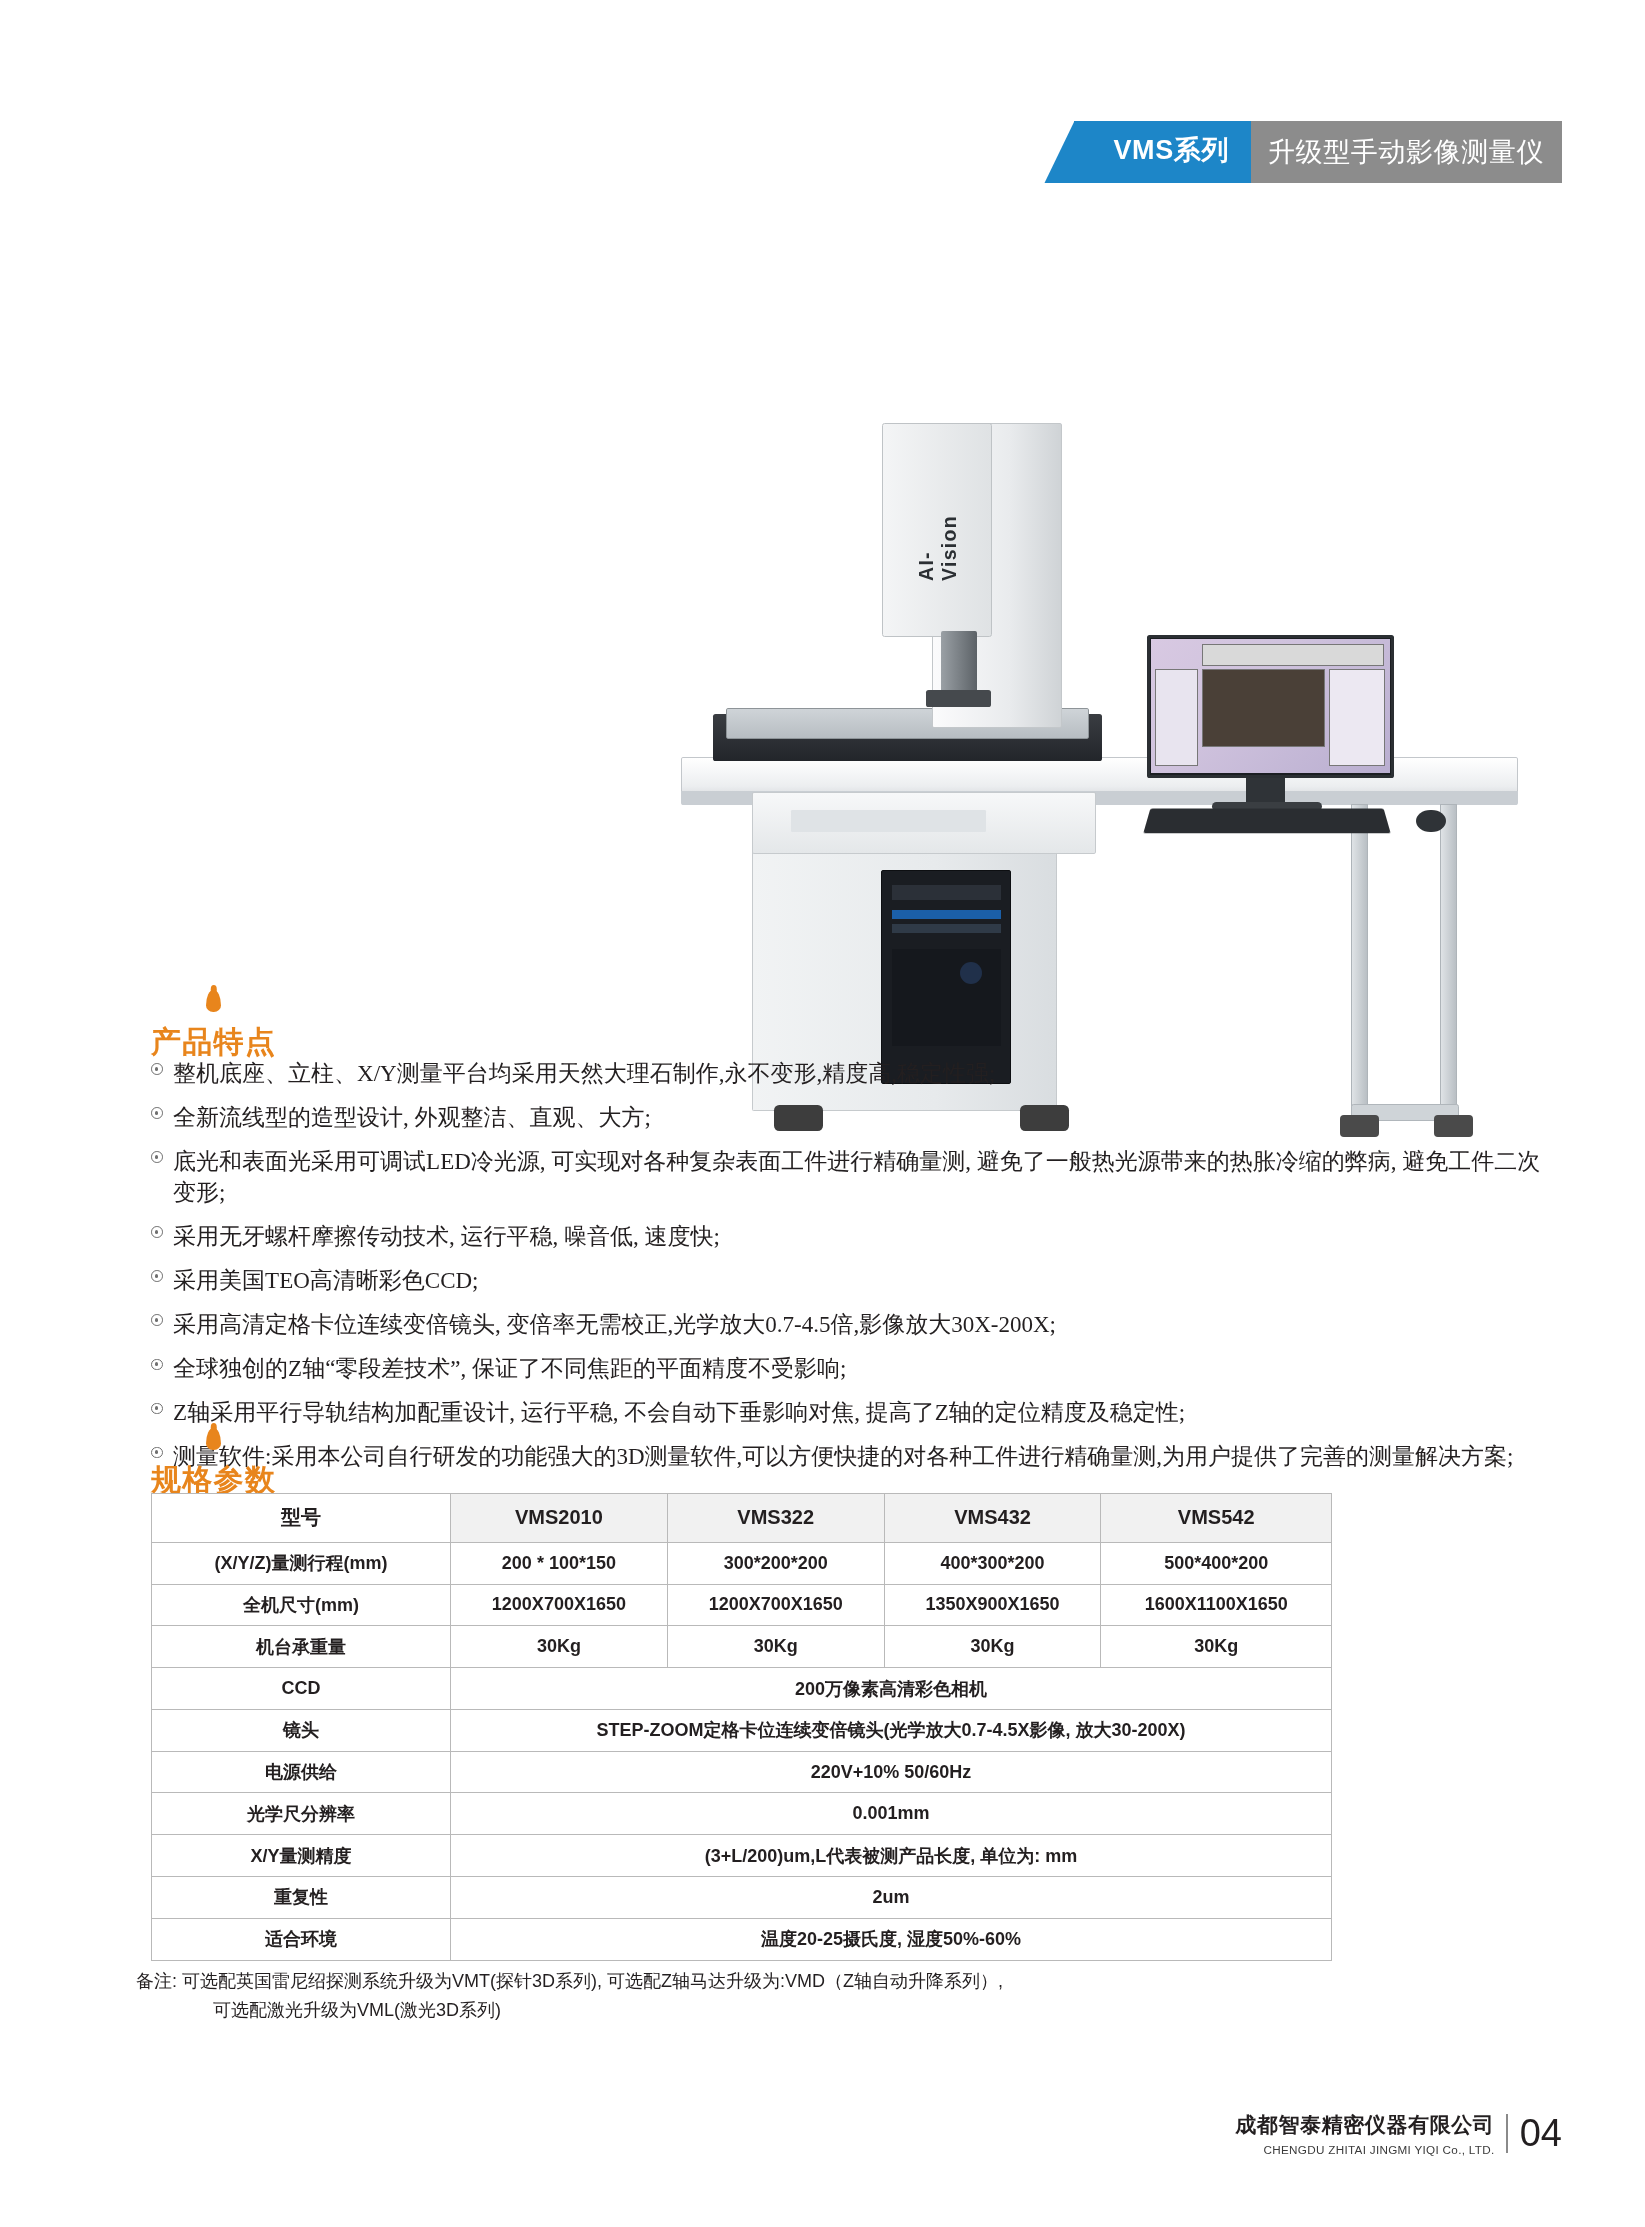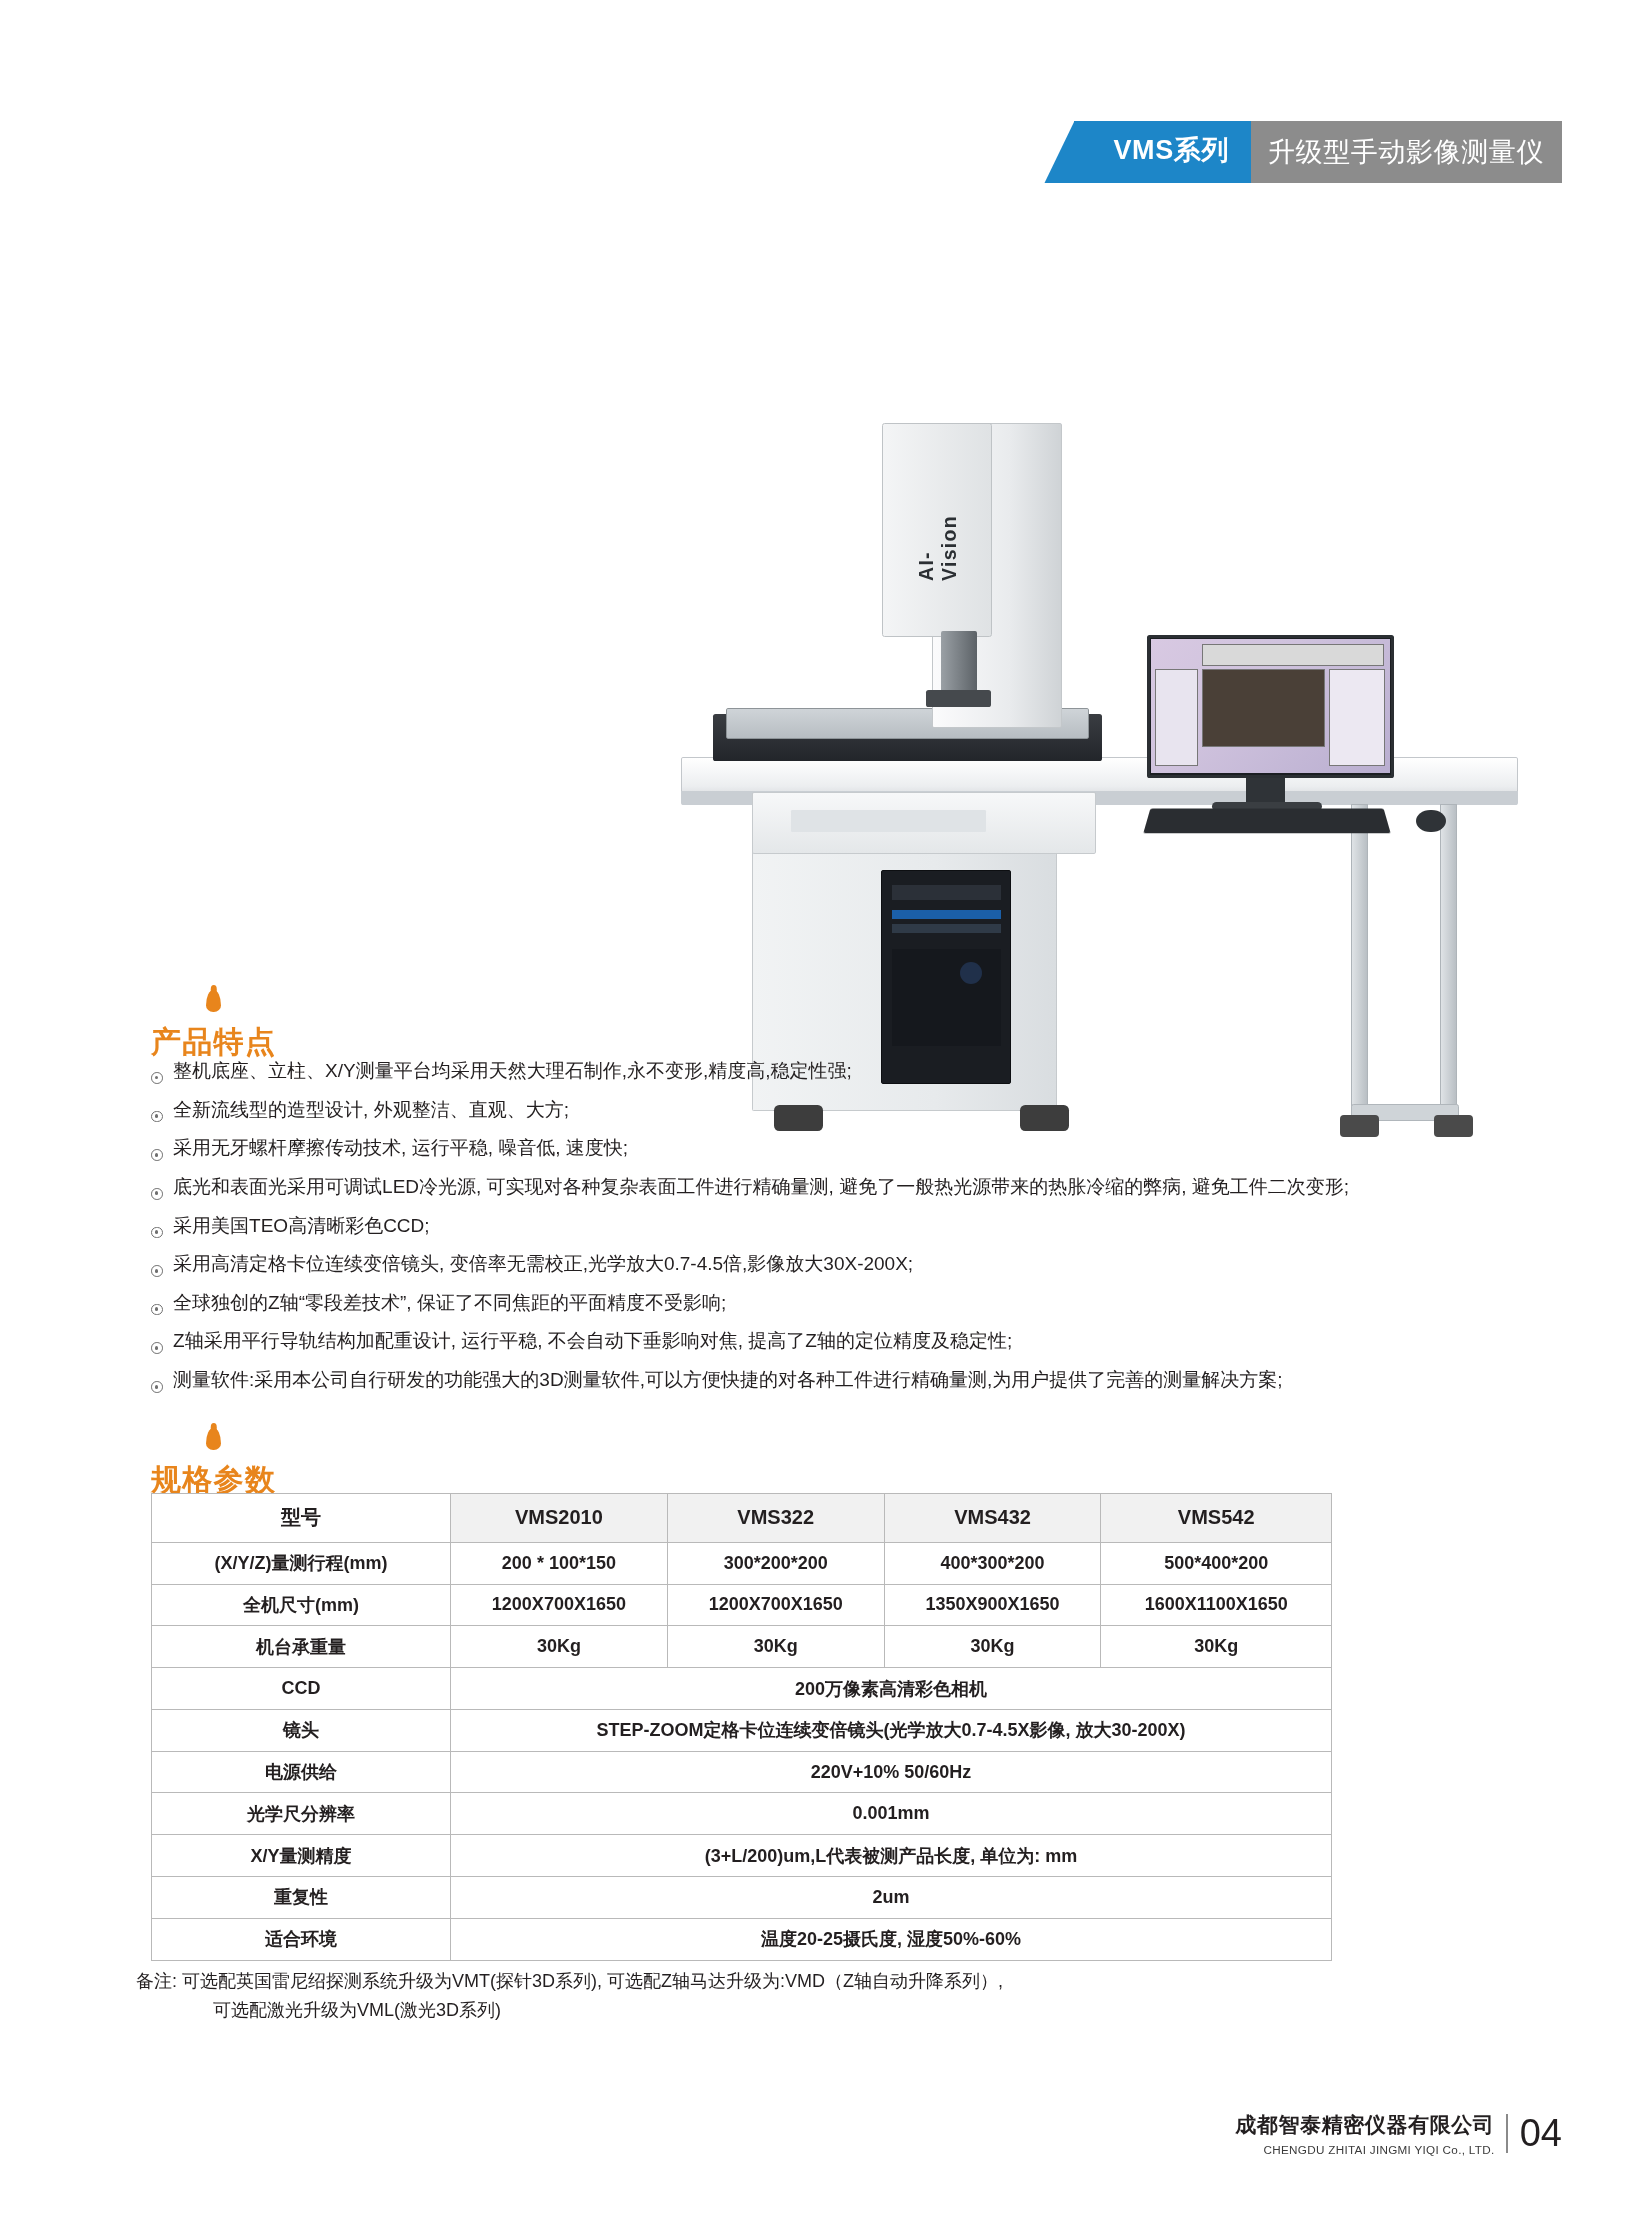--- a/index.html
+++ b/index.html
@@ -266,26 +266,27 @@
 
   
   .features {
     position: absolute;
     left: 151px;
     top: 1058px;
     width: 1402px;
   }
   .feat-row {
     display: flex;
-    align-items: flex-end;
+    align-items: flex-start;
     gap: 10.4px;
     margin-bottom: 13px;
-    font-size: 19px;
+    font-size: 23px;
     line-height: 1.35;
     color: #231f20;
+    font-family: Liberation Serif, serif;
   }
   .bullet-ring{
     flex: 0 0 auto;
     margin-top: 5.2px;
     width: 11.7px; height: 11.7px;
     border: 1.3px solid #6f6f6f;
     border-radius: 50%;
     position: relative;
   }
   .bullet-ring::after{
@@ -423,25 +424,25 @@
   <div class="feat-row">
     <span class="bullet-ring"></span>
     <span>整机底座、立柱、X/Y测量平台均采用天然大理石制作,永不变形,精度高,稳定性强;</span>
   </div>
   <div class="feat-row">
     <span class="bullet-ring"></span>
     <span>全新流线型的造型设计, 外观整洁、直观、大方;</span>
   </div>
   <div class="feat-row">
     <span class="bullet-ring"></span>
+    <span>底光和表面光采用可调试LED冷光源, 可实现对各种复杂表面工件进行精确量测, 避免了一般热光源带来的热胀冷缩的弊病, 避免工件二次变形;</span>
+  </div>
+  <div class="feat-row">
+    <span class="bullet-ring"></span>
     <span>采用无牙螺杆摩擦传动技术, 运行平稳, 噪音低, 速度快;</span>
-  </div>
-  <div class="feat-row">
-    <span class="bullet-ring"></span>
-    <span>底光和表面光采用可调试LED冷光源, 可实现对各种复杂表面工件进行精确量测, 避免了一般热光源带来的热胀冷缩的弊病, 避免工件二次变形;</span>
   </div>
   <div class="feat-row">
     <span class="bullet-ring"></span>
     <span>采用美国TEO高清晰彩色CCD;</span>
   </div>
   <div class="feat-row">
     <span class="bullet-ring"></span>
     <span>采用高清定格卡位连续变倍镜头, 变倍率无需校正,光学放大0.7-4.5倍,影像放大30X-200X;</span>
   </div>
   <div class="feat-row">

